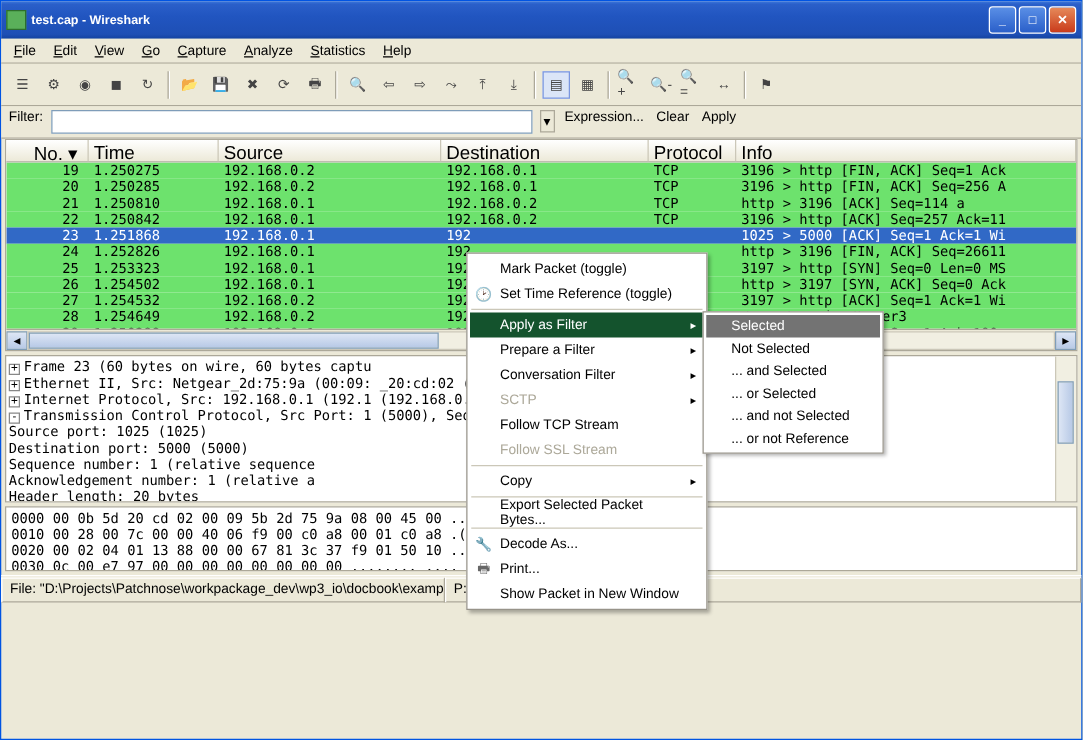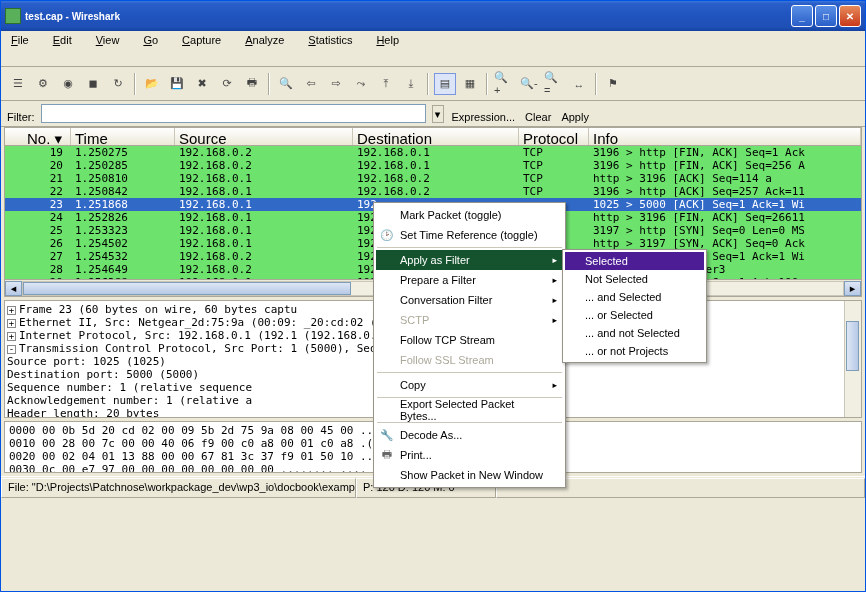--- a/index.html
+++ b/index.html
@@ -4,27 +4,27 @@
 <style>
 * { box-sizing: border-box; margin: 0; padding: 0; }
 body { font-family: "Tahoma", sans-serif; font-size: 11px; background: #3b6ea5; width: 866px; height: 592px; overflow: hidden; }
 .window { background: #ece9d8; width: 866px; height: 592px; display: flex; flex-direction: column; border: 1px solid #0054e3; }
 .titlebar { background: linear-gradient(to bottom, #3b77dd 0%, #2a5fc9 8%, #2155c0 40%, #1e4fb5 88%, #1342a0 100%); height: 30px; display: flex; align-items: center; padding: 0 4px; color: #fff; font-weight: bold; font-size: 10px; }
 .titlebar .icon { width: 16px; height: 16px; background: #5ab05a; margin-right: 4px; border:1px solid #2d6f2d;}
 .titlebar .title { flex: 1; }
 .titlebar .wbtn { width: 22px; height: 22px; margin-left: 2px; border-radius: 3px; border: 1px solid #fff; display:flex; align-items:center; justify-content:center; color:#fff; font-weight:bold; }
 .titlebar .min, .titlebar .max { background: linear-gradient(#5a8fe6,#2a5fc9); }
 .titlebar .close { background: linear-gradient(#e68a5a,#c93a1a); }
-.menubar { background: #ece9d8; border-bottom: 1px solid #aca899; padding: 2px 4px; display: flex; gap: 12px; height: 36px; align-items:flex-start;}
+.menubar { background: #ece9d8; border-bottom: 1px solid #aca899; padding: 2px 4px; display: flex; gap: 2px; height: 20px; align-items:center;}
 .menubar span { padding: 1px 6px; cursor: default; }
 .menubar span u { text-decoration: underline; }
 .toolbar { background: #ece9d8; border-bottom: 1px solid #aca899; padding: 3px 6px; display: flex; gap: 3px; align-items:center; height: 34px;}
 .tbtn { width: 22px; height: 22px; border: 1px solid transparent; display:flex; align-items:center; justify-content:center; color:#444;}
 .tsep { width: 8px; height: 22px; border-left: 1px solid #aca899; border-right:1px solid #fff; margin: 0 2px; width:2px;}
-.filterbar { background: #ece9d8; border-bottom: 1px solid #aca899; padding: 3px 6px; display:flex; align-items:flex-end; gap: 6px; height: 26px;}
+.filterbar { background: #ece9d8; border-bottom: 1px solid #aca899; padding: 3px 6px; display:flex; align-items:flex-start; gap: 6px; height: 26px;}
 .filterbar input { flex: 0 0 385px; height: 19px; border: 1px solid #7f9db9; padding: 0 3px; font-size:11px;}
 .filterbar .dd { width:12px; height:18px; border:1px solid #aca899; background:#ece9d8; display:flex; align-items:center; justify-content:center;}
 .filterbar .link { color:#000; padding: 0 2px; cursor:pointer;}
 .packets { flex: 0 0 170px; border: 1px solid #aca899; margin: 0 3px; background:#fff; overflow:hidden; position:relative; display:flex; flex-direction:column;}
 .phead { display:flex; background: linear-gradient(#fff,#ece9d8); border-bottom:1px solid #aca899; height:18px; font-size:15px;}
 .phead div { border-right:1px solid #cbc7b8; padding: 2px 4px; overflow:hidden; white-space:nowrap;}
 .pbody { flex:1; overflow:hidden; font-family: "Lucida Console", monospace; font-size: 11px; line-height: 13px;}
 .prow { display:flex; white-space:nowrap; height:13px;}
 .prow div { padding: 0 4px; overflow:hidden; }
 .c-no { width: 66px; text-align:right; padding-right:8px !important;}
@@ -49,21 +49,21 @@
 .ctx { position:absolute; left:373px; top:202px; width:193px; background:#fff; border:1px solid #979389; box-shadow: 2px 2px 3px rgba(0,0,0,.3); padding: 2px; z-index:10; font-size:11px;}
 .ctx .row { display:flex; align-items:center; height:20px; padding: 0 18px 0 24px; position:relative;}
 .ctx .row.sub::after { content:"▸"; position:absolute; right:6px; font-size:9px; color:#000;}
 .ctx .row.hl { background:#14532d; color:#fff; }
 .ctx .row.hl.sub::after { color:#fff; }
 .ctx .row.disabled { color:#aca899; }
 .ctx hr { border:none; border-top:1px solid #cbc7b8; margin: 2px 1px; }
 .ctx .ic { position:absolute; left:4px; width:14px; height:14px; display:flex; align-items:center; justify-content:center; color:#666;}
 .sub1 { position:absolute; left:562px; top:249px; width:145px; background:#fff; border:1px solid #979389; box-shadow: 2px 2px 3px rgba(0,0,0,.3); padding:2px; z-index:11; font-size:11px;}
 .sub1 .row { height:18px; padding: 0 8px 0 20px; display:flex; align-items:center;}
-.sub1 .row.hl { background:#4c1d95; color:#fff;}
+.sub1 .row.hl { background:#737373; color:#fff;}
 .rscroll { position:absolute; right:0; top:0; bottom:0; width:17px; background:#f1efe2; border-left:1px solid #cbc7b8;}
 .rscroll .thumb2 { position:absolute; left:1px; top:20px; width:13px; height:50px; background:linear-gradient(to right,#dde6f5,#b7c9e6); border:1px solid #7f9db9;}
 </style>
 </head>
 <body>
 
 <div class="window">
   <div class="titlebar">
     <div class="icon"></div>
     <div class="title">test.cap - Wireshark</div>
@@ -310,14 +310,14 @@
       <span>Show Packet in New Window</span>
     </div>
 </div>
 
 <div class="sub1" id="submenu">
     <div class="row hl">Selected</div>
     <div class="row">Not Selected</div>
     <div class="row">... and Selected</div>
     <div class="row">... or Selected</div>
     <div class="row">... and not Selected</div>
-    <div class="row">... or not Projects</div>
+    <div class="row">... or not Reference</div>
   </div>
 
 </body></html>

